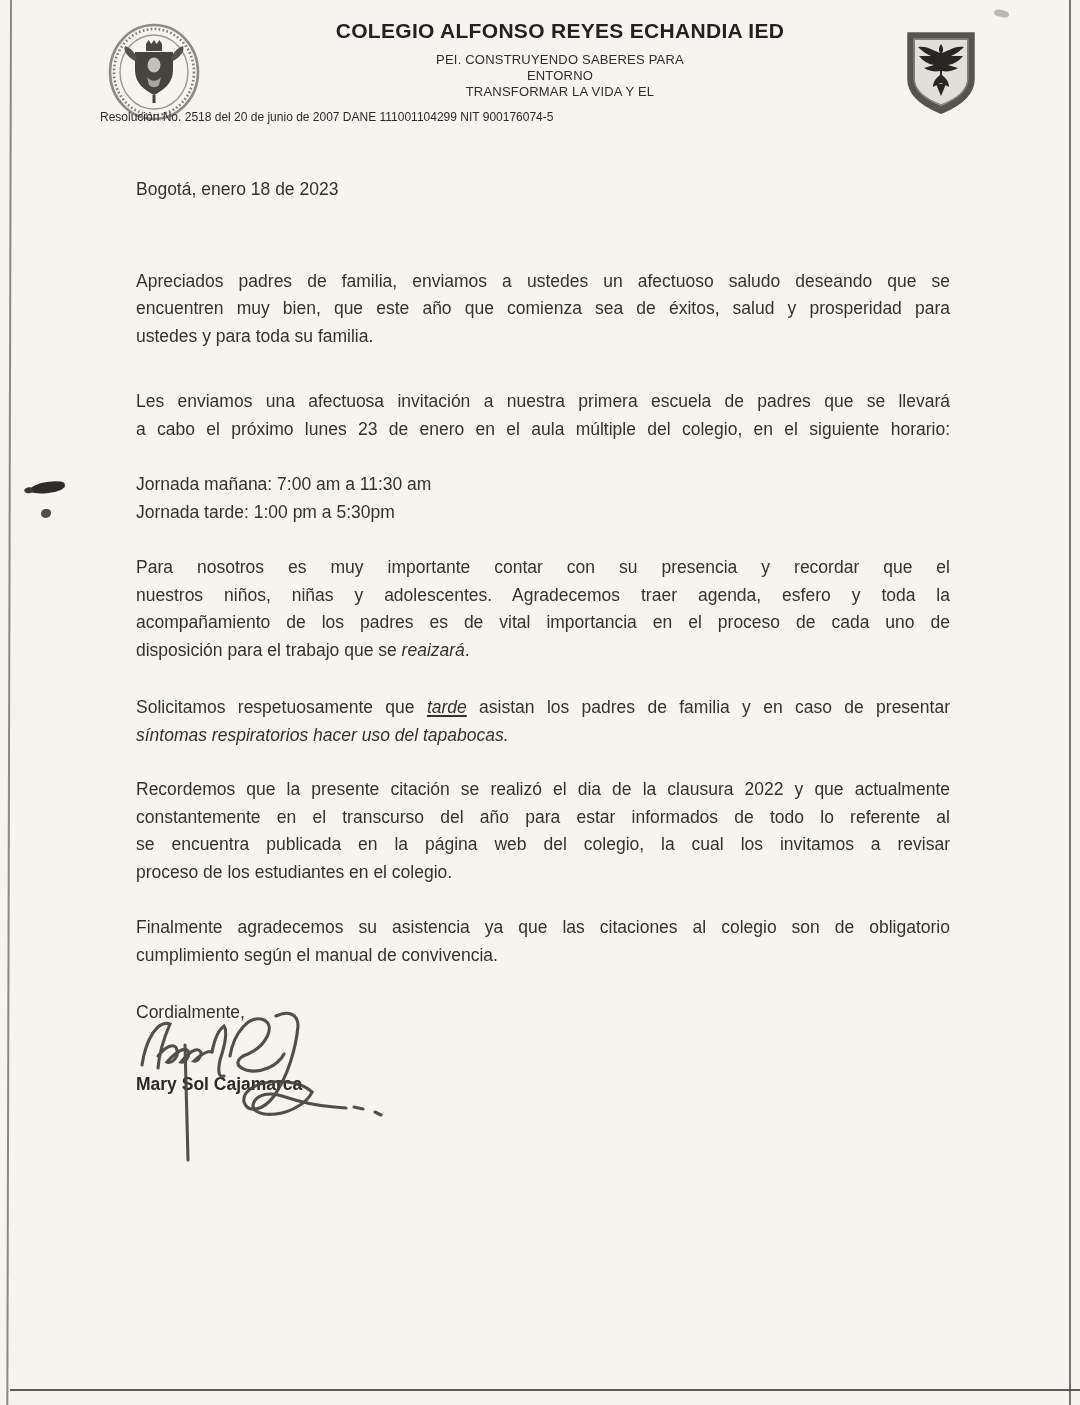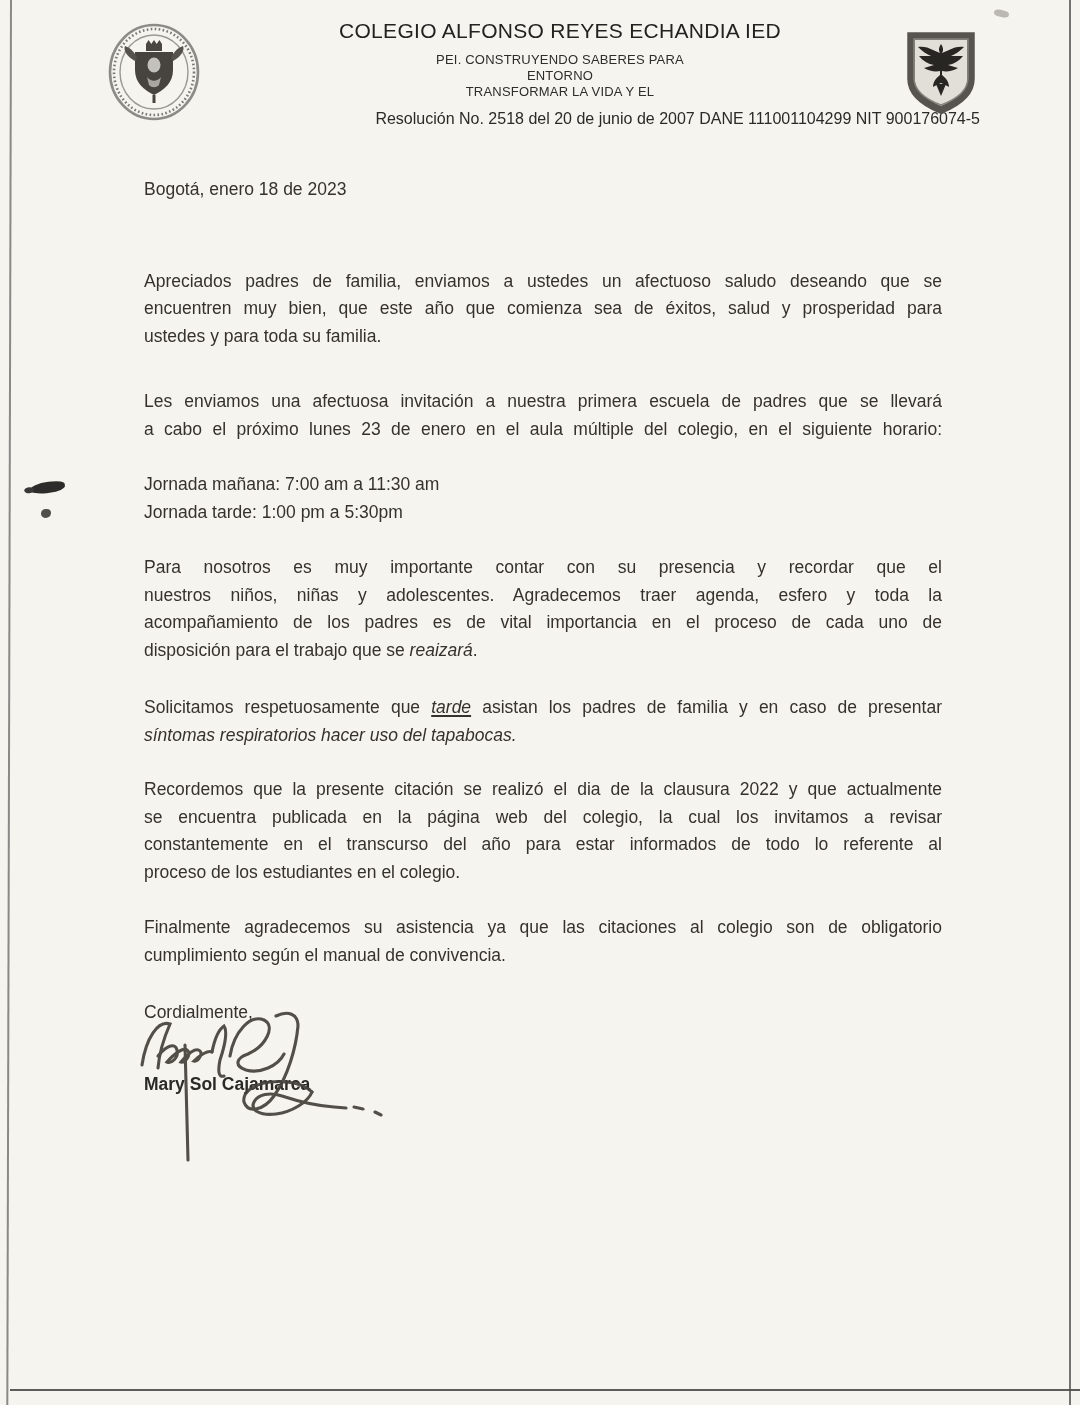--- a/index.html
+++ b/index.html
@@ -11,31 +11,31 @@
     color:#37342f;
     overflow:hidden;
     box-shadow:0 0 6px rgba(0,0,0,.25);
   }
   
   .frame-left{position:absolute;left:10px;top:0;width:2px;height:1405px;background:#6f6e6c;opacity:.8;transform:rotate(.15deg);transform-origin:top;}
   .frame-right{position:absolute;left:1069px;top:0;width:2px;height:1405px;background:#5d5c5a;opacity:.85;}
   .frame-bottom{position:absolute;left:10px;top:1389px;width:1070px;height:2px;background:#4c4b49;opacity:.9;}
   
   .school-title{position:absolute;left:170px;top:19px;width:780px;text-align:center;
-    font-size:21px;font-weight:normal;letter-spacing:.3px;color:#232220;}
+    font-size:21px;font-weight:bold;letter-spacing:.3px;color:#232220;}
   .motto{position:absolute;left:170px;top:52px;width:780px;text-align:center;
     font-size:13px;line-height:16px;color:#2f2d2b;letter-spacing:.2px;}
-  .resolution{position:absolute;left:100px;top:110px;width:880px;text-align:right;
-    font-size:16px;color:#2b2a28;}
+  .resolution{position:absolute;left:100px;top:110px;width:880px;text-align:left;
+    font-size:12px;color:#2b2a28;}
   .seal{position:absolute;left:106px;top:21px;}
   .shield{position:absolute;left:906px;top:31px;}
   
   .body-col{position:absolute;left:128px;top:172px;width:830px;
     font-size:17.5px;line-height:27.5px;color:#35322d;}
-  .para{margin:16px;padding:0;}
+  .para{margin:8px;padding:0;}
   .jl{text-align:justify;text-align-last:justify;}
   .ll{text-align:left;}
   .it{font-style:italic;}
   .em{font-style:italic;text-decoration:underline;text-underline-offset:2px;text-decoration-thickness:1.5px;}
   .bold-line{font-weight:bold;color:#2b2926;line-height:27px;}
   .g4{margin-top:4px}.g28{margin-top:28px}.g30{margin-top:30px}.g27{margin-top:27px}
   .g38{margin-top:38px}.g64{margin-top:64px}.g44{margin-top:44px}
   
   .signature{position:absolute;left:130px;top:1000px;pointer-events:none;}
   
@@ -116,22 +116,22 @@
       <div class="ll"><span>disposición para el trabajo que se </span><span class="it">reaizará</span><span>.</span></div>
     </div>
 
     <div class="para g30">
       <div class="jl"><span>Solicitamos respetuosamente que </span><span class="em">tarde</span><span> asistan los padres de familia y en caso de presentar</span></div>
       <div class="ll it">síntomas respiratorios hacer uso del tapabocas.</div>
     </div>
 
     <div class="para g27">
       <div class="jl">Recordemos que la presente citación se realizó el dia de la clausura 2022 y que actualmente</div>
+      <div class="jl">constantemente en el transcurso del año para estar informados de todo lo referente al</div>
       <div class="jl">se encuentra publicada en la página web del colegio, la cual los invitamos a revisar</div>
-      <div class="jl">constantemente en el transcurso del año para estar informados de todo lo referente al</div>
       <div class="ll">proceso de los estudiantes en el colegio.</div>
     </div>
 
     <div class="para g28">
       <div class="jl">Finalmente agradecemos su asistencia ya que las citaciones al colegio son de obligatorio</div>
       <div class="ll">cumplimiento según el manual de convivencia.</div>
     </div>
 
     <div class="para g30 ll">Cordialmente,</div>
 

